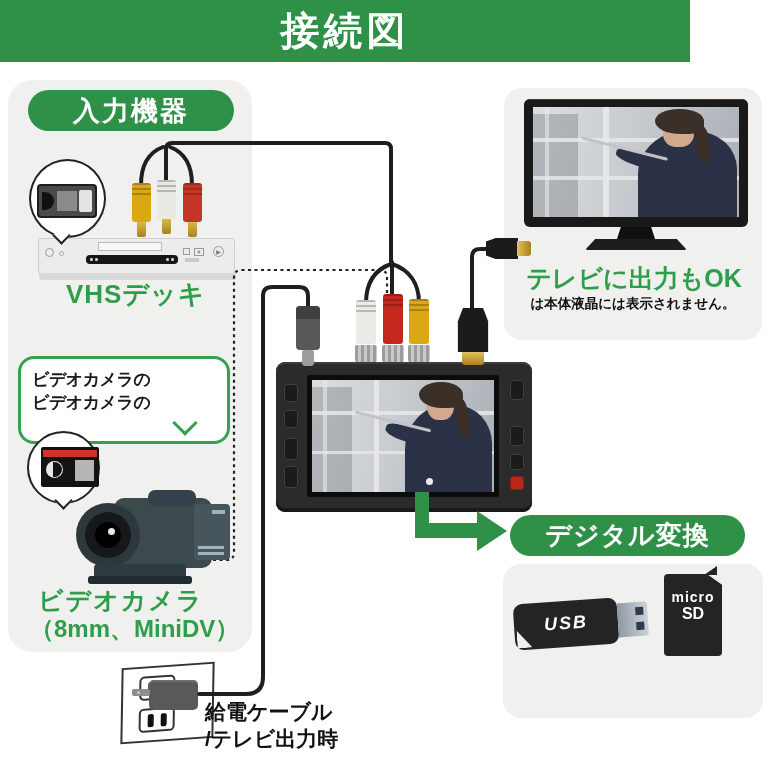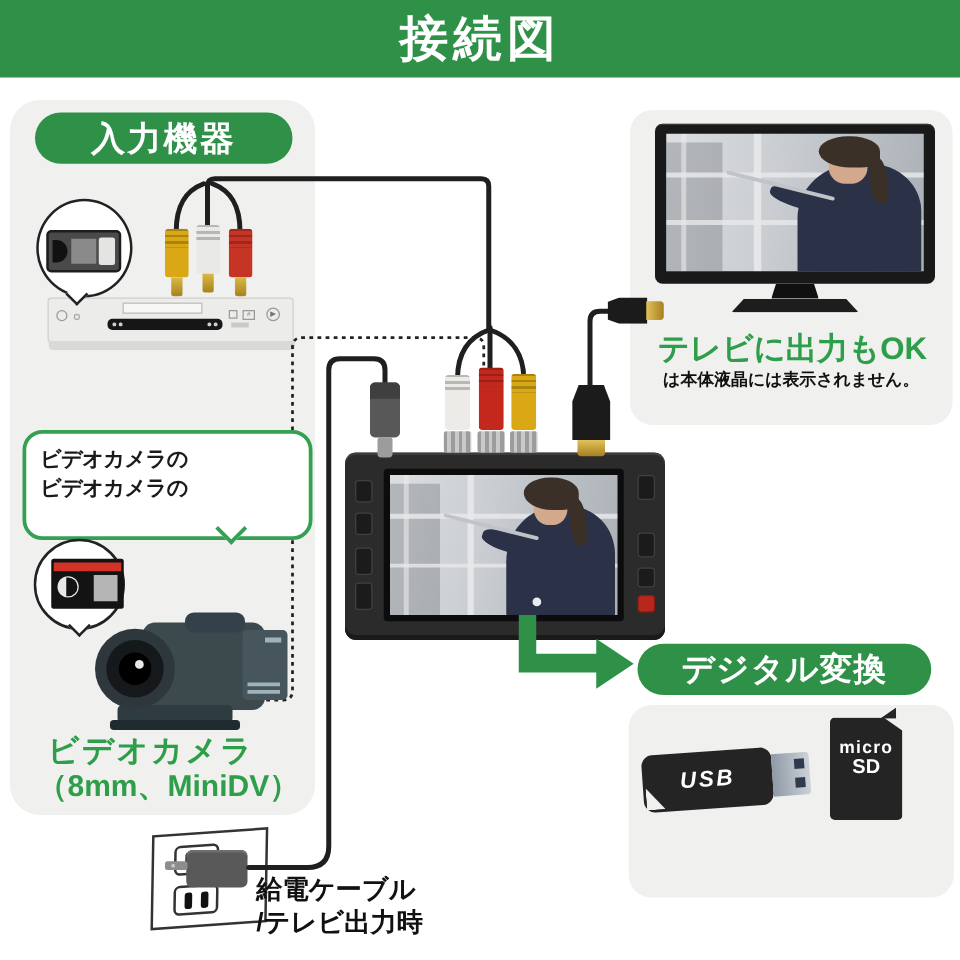--- a/index.html
+++ b/index.html
@@ -1,21 +1,21 @@
 <!DOCTYPE html>
 <html><head>
 <meta charset="utf-8">
 <style>
   * { margin:0; padding:0; box-sizing:border-box; }
   html,body { background:#fff; }
   body { font-family:"Liberation Sans","DejaVu Sans",sans-serif; }
   #canvas { position:relative; width:768px; height:768px; background:#fff; overflow:hidden; }
 
   
-  .header { position:absolute; left:0; top:0; width:768px; height:62px; background:#2E9147;
+  .header { position:absolute; left:0; top:0; width:690px; height:62px; background:#2E9147;
             display:flex; align-items:center; justify-content:center; z-index:3; }
   .header-title { color:#fff; font-size:39px; font-weight:bold; letter-spacing:4px; }
 
   
   .panel { position:absolute; background:#F0F0EE; border-radius:20px; z-index:1; }
   .left-panel   { left:8px;   top:80px;  width:244px; height:572px; border-radius:24px; }
   .tv-panel     { left:504px; top:88px;  width:258px; height:252px; border-radius:18px; }
   .store-panel  { left:503px; top:564px; width:260px; height:154px; border-radius:18px; }
 
   
@@ -31,21 +31,21 @@
   .cam-label-2  { left:30px;  top:613px; font-size:24px; }
   .tv-title     { left:519px; top:262px; width:230px; text-align:center; font-size:25px; z-index:7; }
   .store-cap    { left:514px; top:645px; font-size:23px; line-height:27px; z-index:7; }
 
   .tv-note { position:absolute; left:508px; top:295px; width:250px; text-align:center;
              color:#111; font-weight:bold; font-size:13.5px; line-height:17px; z-index:7; }
   .power-label { position:absolute; left:205px; top:698px; color:#111; font-weight:bold;
                  font-size:21px; line-height:27px; z-index:7; }
 
   
-  .speech { position:absolute; left:18px; top:344px; width:232px; height:88px; background:#fff;
+  .speech { position:absolute; left:18px; top:356px; width:212px; height:88px; background:#fff;
             border:3px solid #35A054; border-radius:16px; padding:9px 11px; z-index:7;
             font-size:17px; font-weight:bold; color:#1a1a1a; line-height:23px; letter-spacing:-0.5px; }
   .speech-tail { position:absolute; left:176px; top:414px; width:18px; height:18px; background:#fff;
                  border-right:3px solid #35A054; border-bottom:3px solid #35A054;
                  transform:rotate(45deg); z-index:8; }
 
   
   .circ { position:absolute; background:#fff; border:2.5px solid #222; border-radius:50%; z-index:7; }
   .vhs-circ { left:29px; top:159px; width:77px; height:79px; }
   .cam-circ { left:27px; top:431px; width:73px; height:73px; }
@@ -275,20 +275,21 @@
     </div>
   <div class="rca w" style="left:157px; top:180px;">
       <div class="bdy"></div>
       <div class="tip"></div>
     </div>
   <div class="rca r" style="left:183px; top:183px;">
       <div class="bdy"></div>
       <div class="tip"></div>
     </div>
 
+  <div class="glabel vhs-label">VHSデッキ</div>
 
   <div class="speech">
     <div>ビデオカメラの</div>
     <div>ビデオカメラの</div>
   </div>
   <div class="speech-tail"></div>
 
   <div class="circ cam-circ"></div>
   <div class="circ-tail cam-circ-tail"></div>
   <div class="mm-tape">

